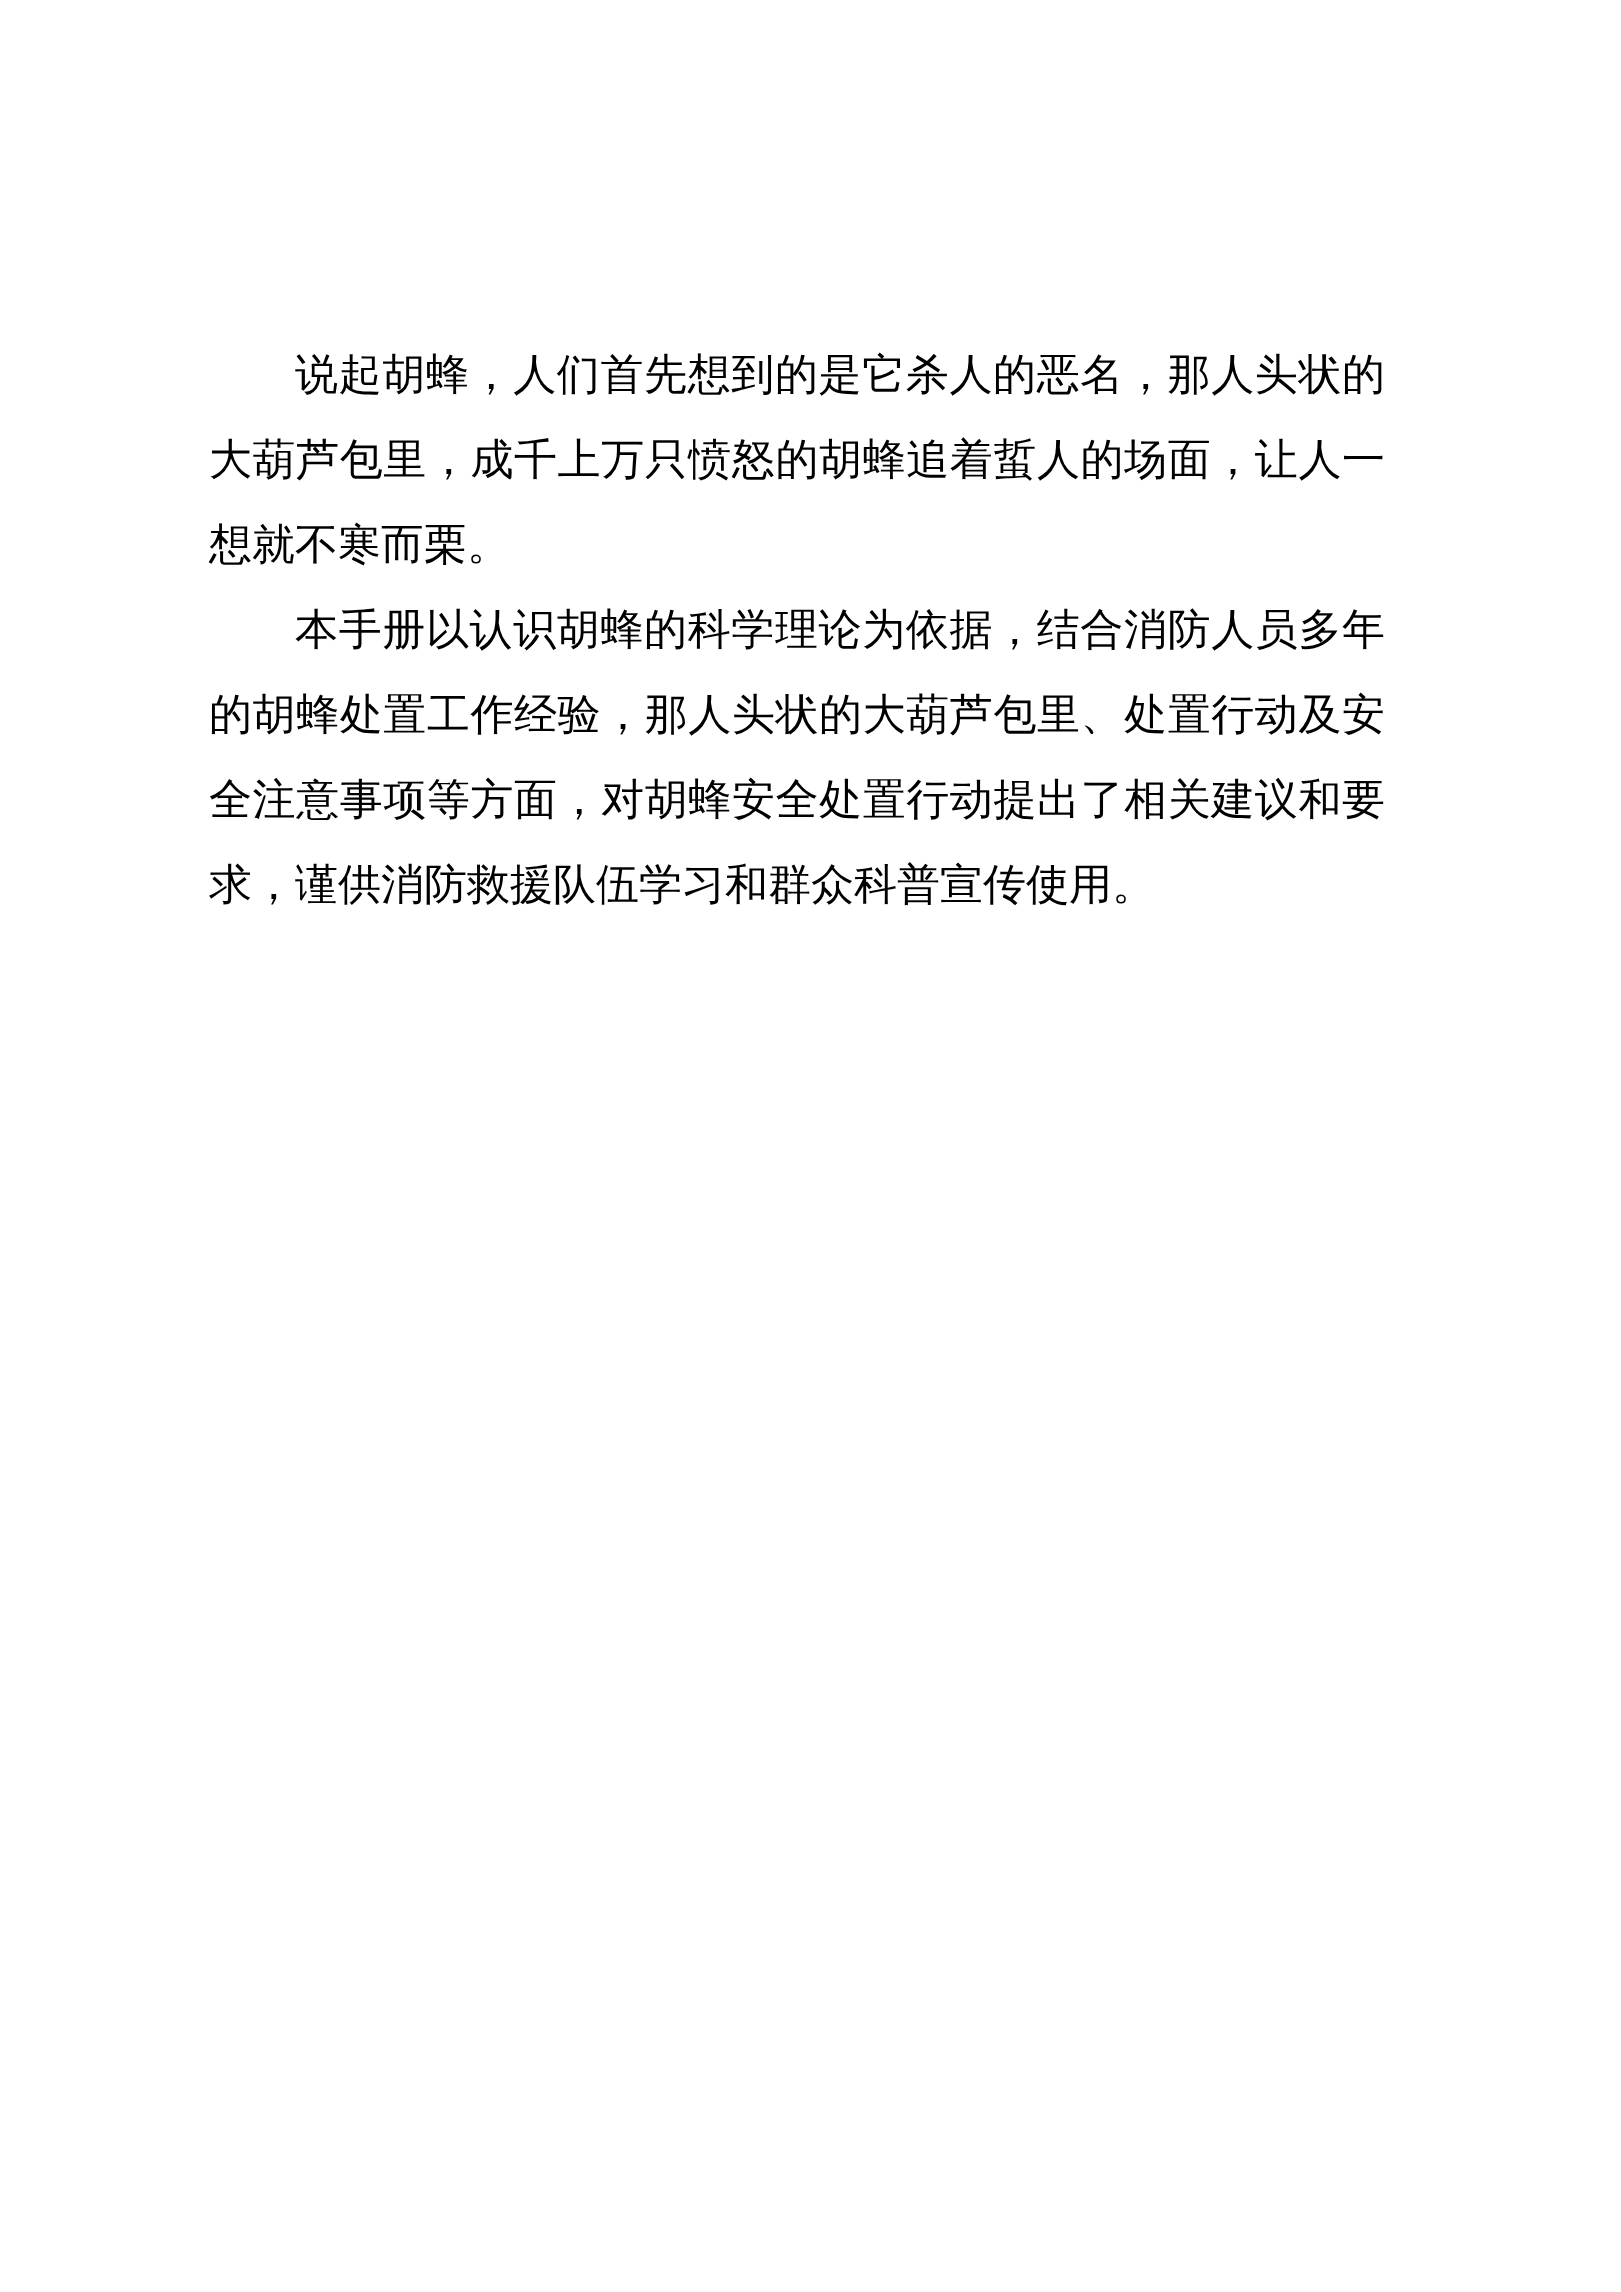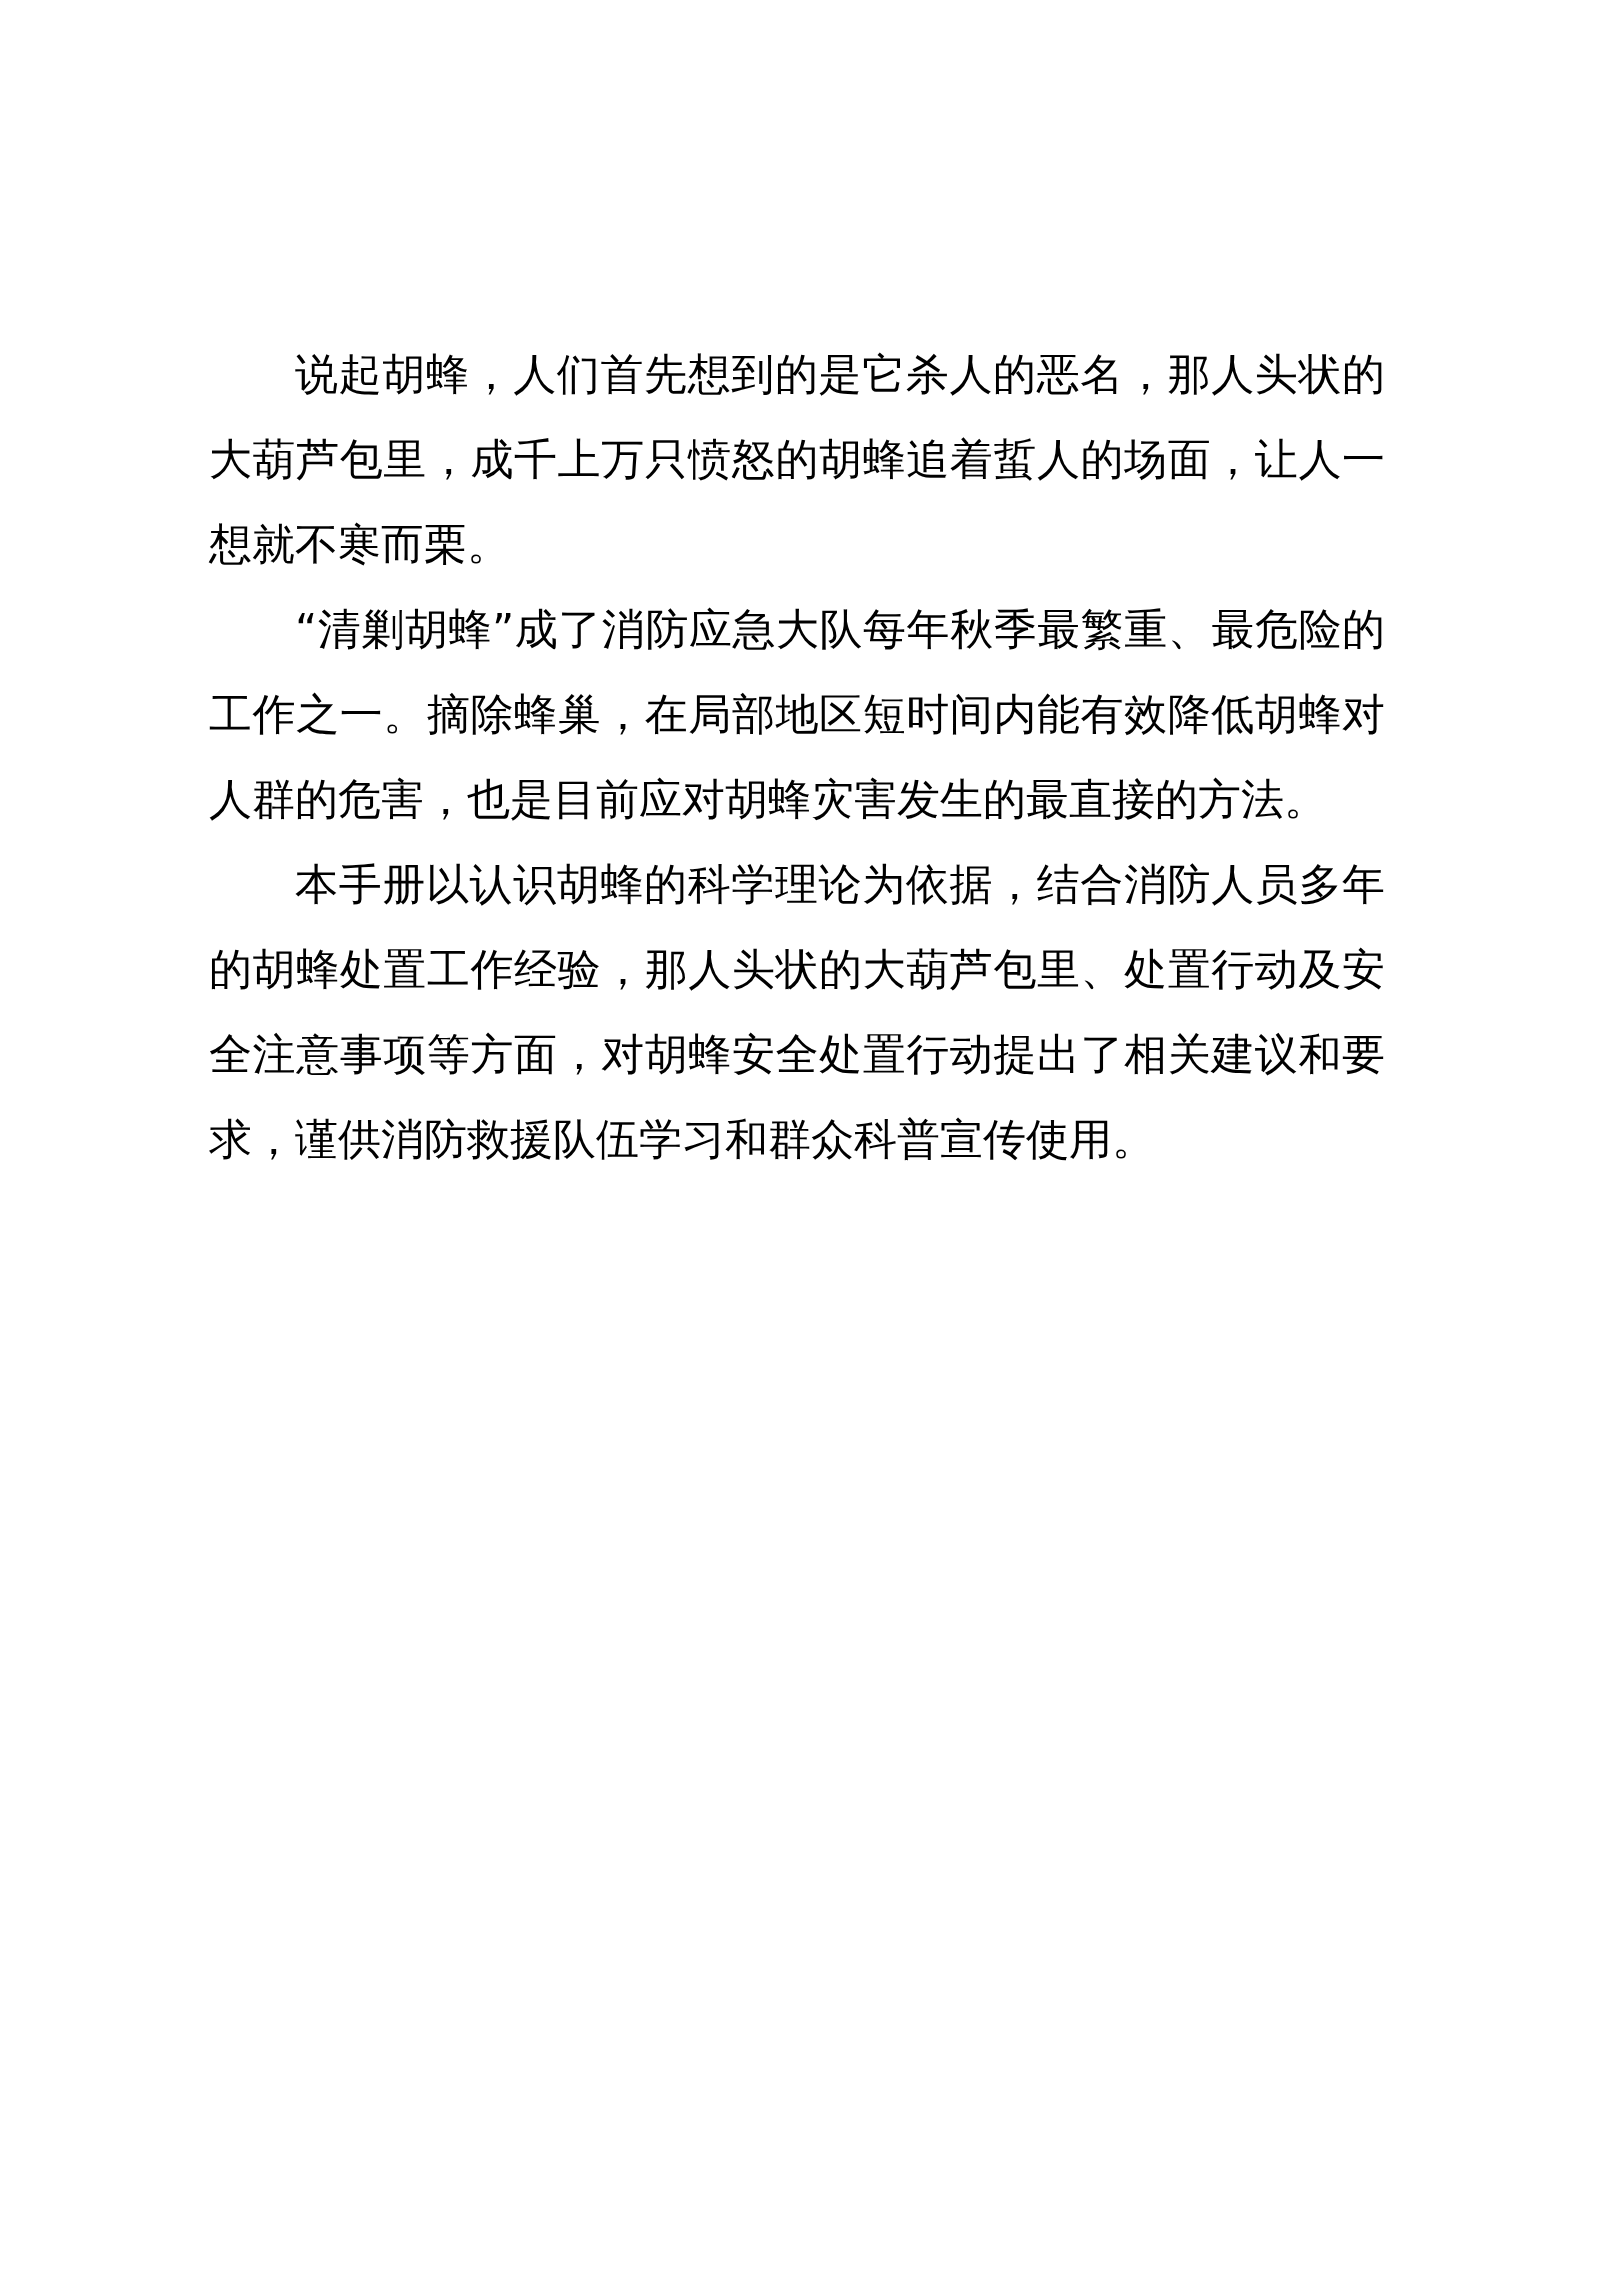--- a/index.html
+++ b/index.html
@@ -32,17 +32,16 @@
     padding: 0;
     text-indent: 2em;
   }
 </style>
 </head>
 <body>
 
 <div class="page">
   <div class="text-block">
     <p>说起胡蜂，人们首先想到的是它杀人的恶名，那人头状的大葫芦包里，成千上万只愤怒的胡蜂追着蜇人的场面，让人一想就不寒而栗。</p>
-    <p>“清剿胡蜂”成了消防应急大队每年秋季最繁重、最危险的工作之一。摘除蜂巢，在局部地区短时间内能有效降低胡蜂对人群的危害，也是目前应对胡蜂灾害发生的最直接的方法。</p>
     <p>本手册以认识胡蜂的科学理论为依据，结合消防人员多年的胡蜂处置工作经验，那人头状的大葫芦包里、处置行动及安全注意事项等方面，对胡蜂安全处置行动提出了相关建议和要求，谨供消防救援队伍学习和群众科普宣传使用。</p>
   </div>
 </div>
 
 
 </body></html>

